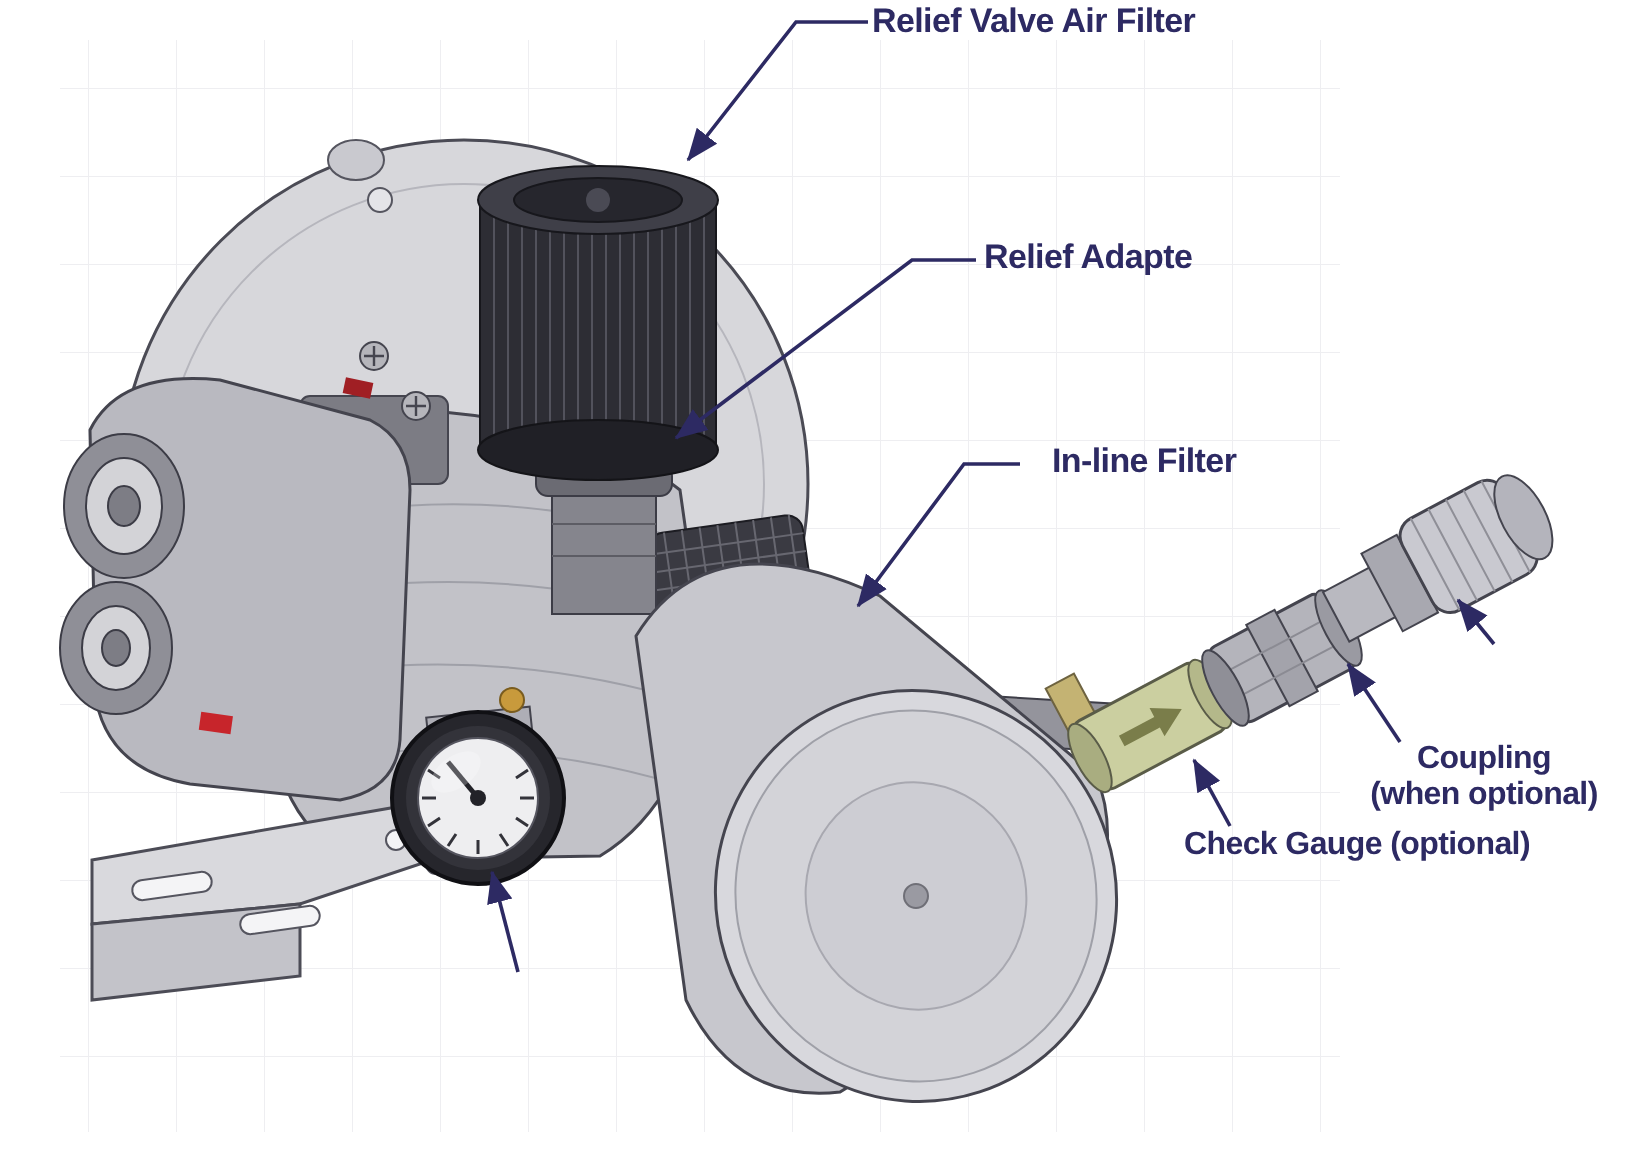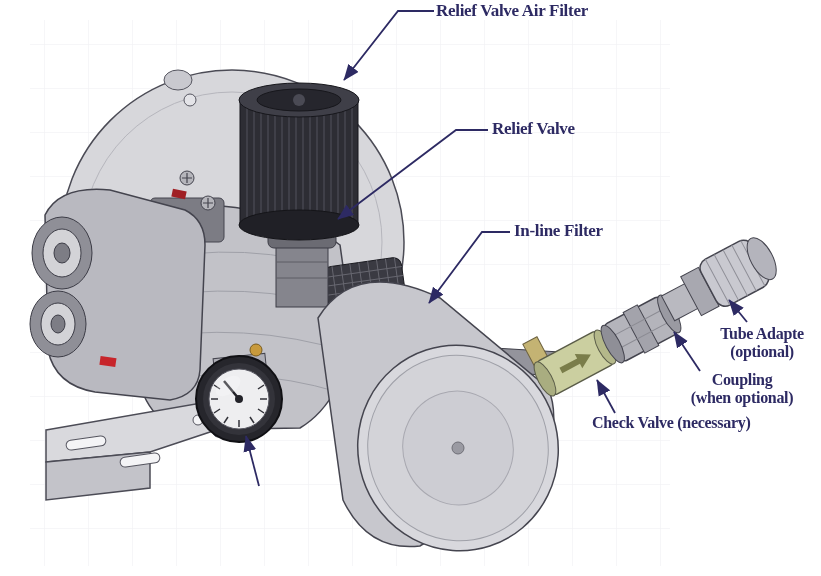--- a/index.html
+++ b/index.html
@@ -1,21 +1,21 @@
 <!DOCTYPE html>
 <html><head>
 <meta charset="utf-8">
 <style>
   html,body{margin:0;padding:0;background:#ffffff;}
   .canvas{
     position:relative;
     width:821px;height:576px;
     background:#ffffff;
     overflow:hidden;
-    font-family:Liberation Serif, serif;
+    font-family:Liberation Sans, sans-serif;
   }
   .canvas svg{position:absolute;left:0;top:0;}
   .label{
     position:absolute;
     color:#2d2a63;
     font-weight:bold;
     font-size:16px;
     letter-spacing:-0.3px;
     white-space:nowrap;
     line-height:18px;
@@ -159,30 +159,26 @@
       <path d="M510,232 H482 L429,303" marker-end="url(#arrow)"></path>
       <path d="M747,322 L729,300" marker-end="url(#arrow)"></path>
       <path d="M700,371 L674,332" marker-end="url(#arrow)"></path>
       <path d="M615,413 L597,380" marker-end="url(#arrow)"></path>
       <path d="M259,486 L246,436" marker-end="url(#arrow)"></path>
     </g>
   </svg>
 
   <div class="label big" style="left:436px;top:2px;">Relief Valve Air Filter</div>
 
-  <div class="label big" style="left:492px;top:120px;">Relief Valve</div>
+  <div class="label big" style="left:492px;top:120px;">Relief Adapte</div>
 
-  <div class="label big" style="left:514px;top:222px;">In-line Filter</div>
+  <div class="label big" style="left:526px;top:222px;">In-line Filter</div>
 
-  <div class="label center" style="left:706px;top:325px;width:112px;">
-    <div>Tube Adapte</div>
-    <div>(optional)</div>
-  </div>
 
   <div class="label center" style="left:664px;top:371px;width:156px;text-align:center;">
     <div>Coupling</div>
     <div>(when optional)</div>
   </div>
 
-  <div class="label" style="left:592px;top:414px;">Check Valve (necessary)</div>
+  <div class="label" style="left:592px;top:414px;">Check Gauge (optional)</div>
 
 
 </div>
 
 </body></html>

